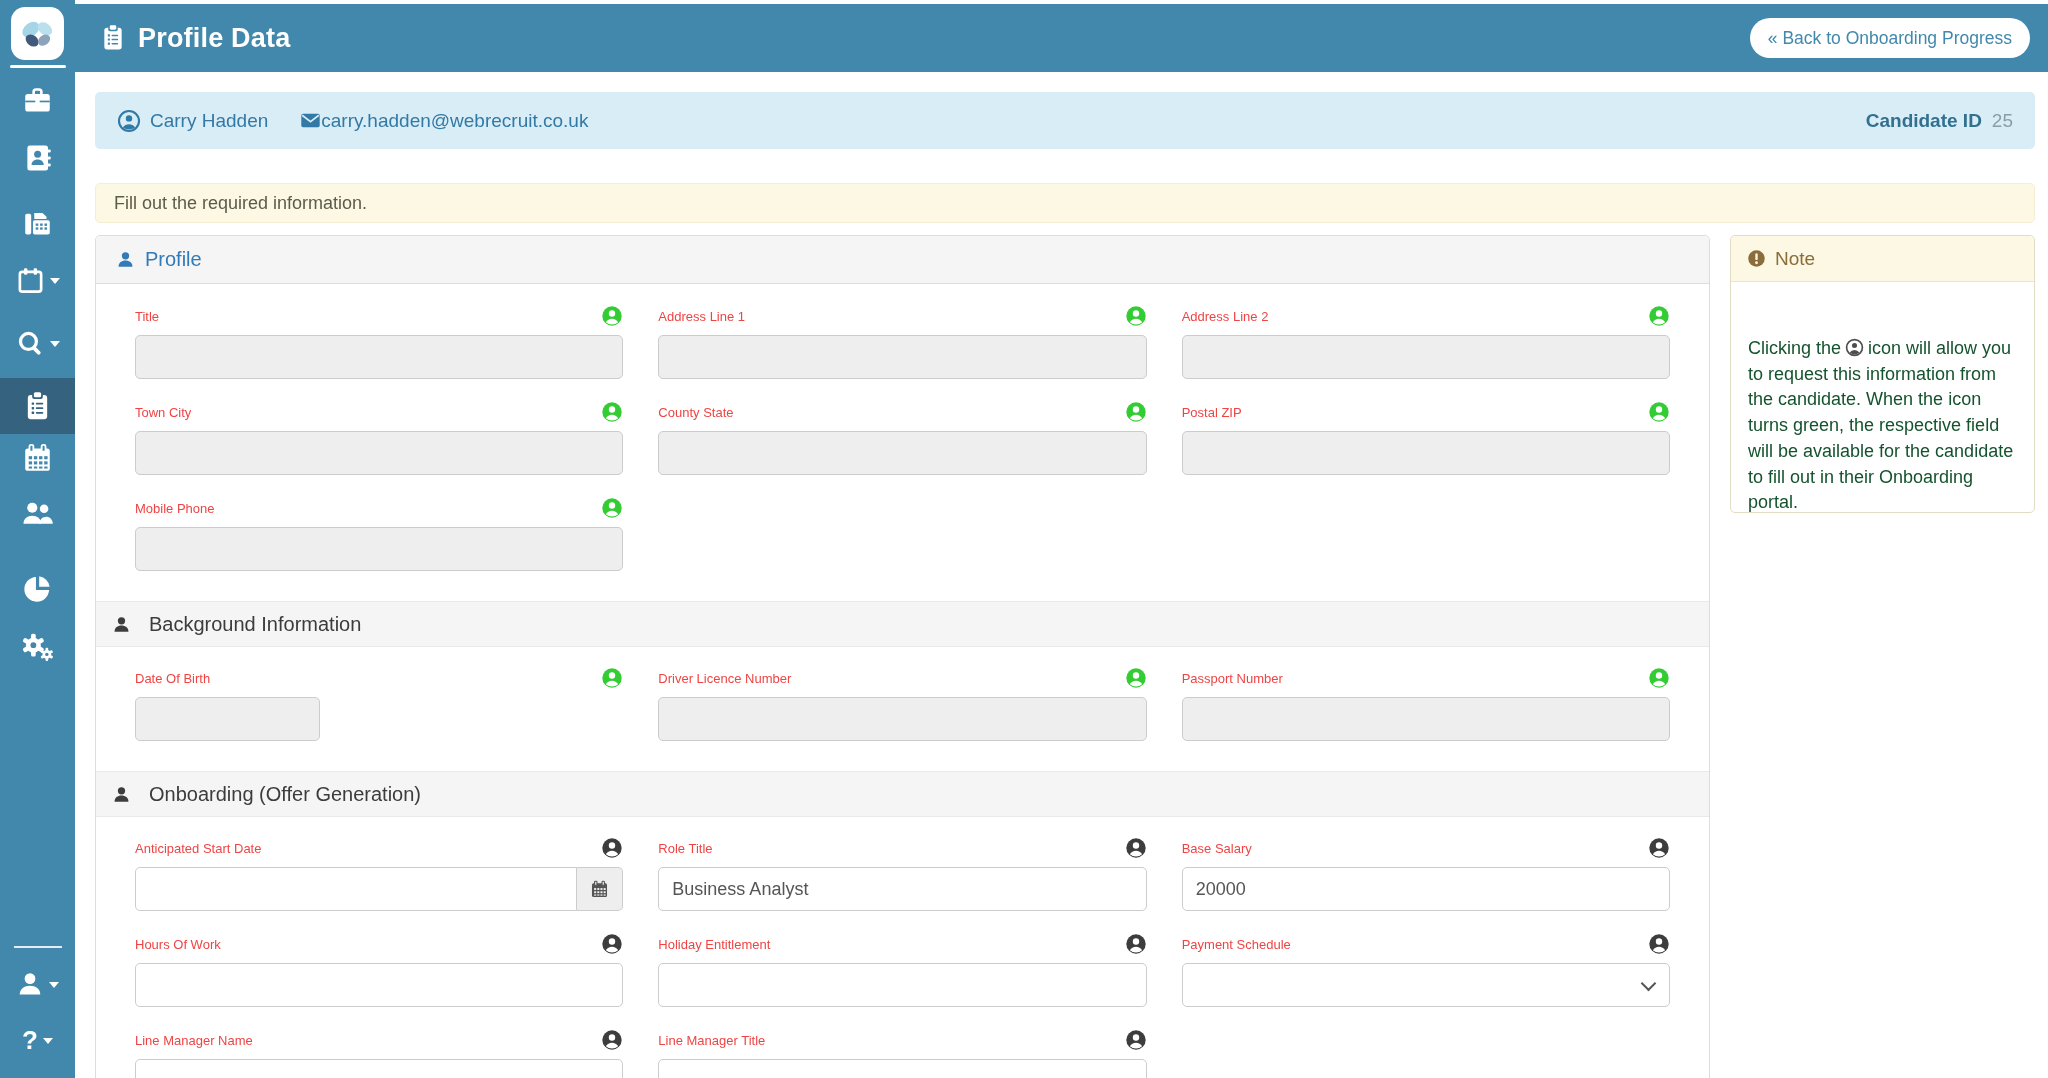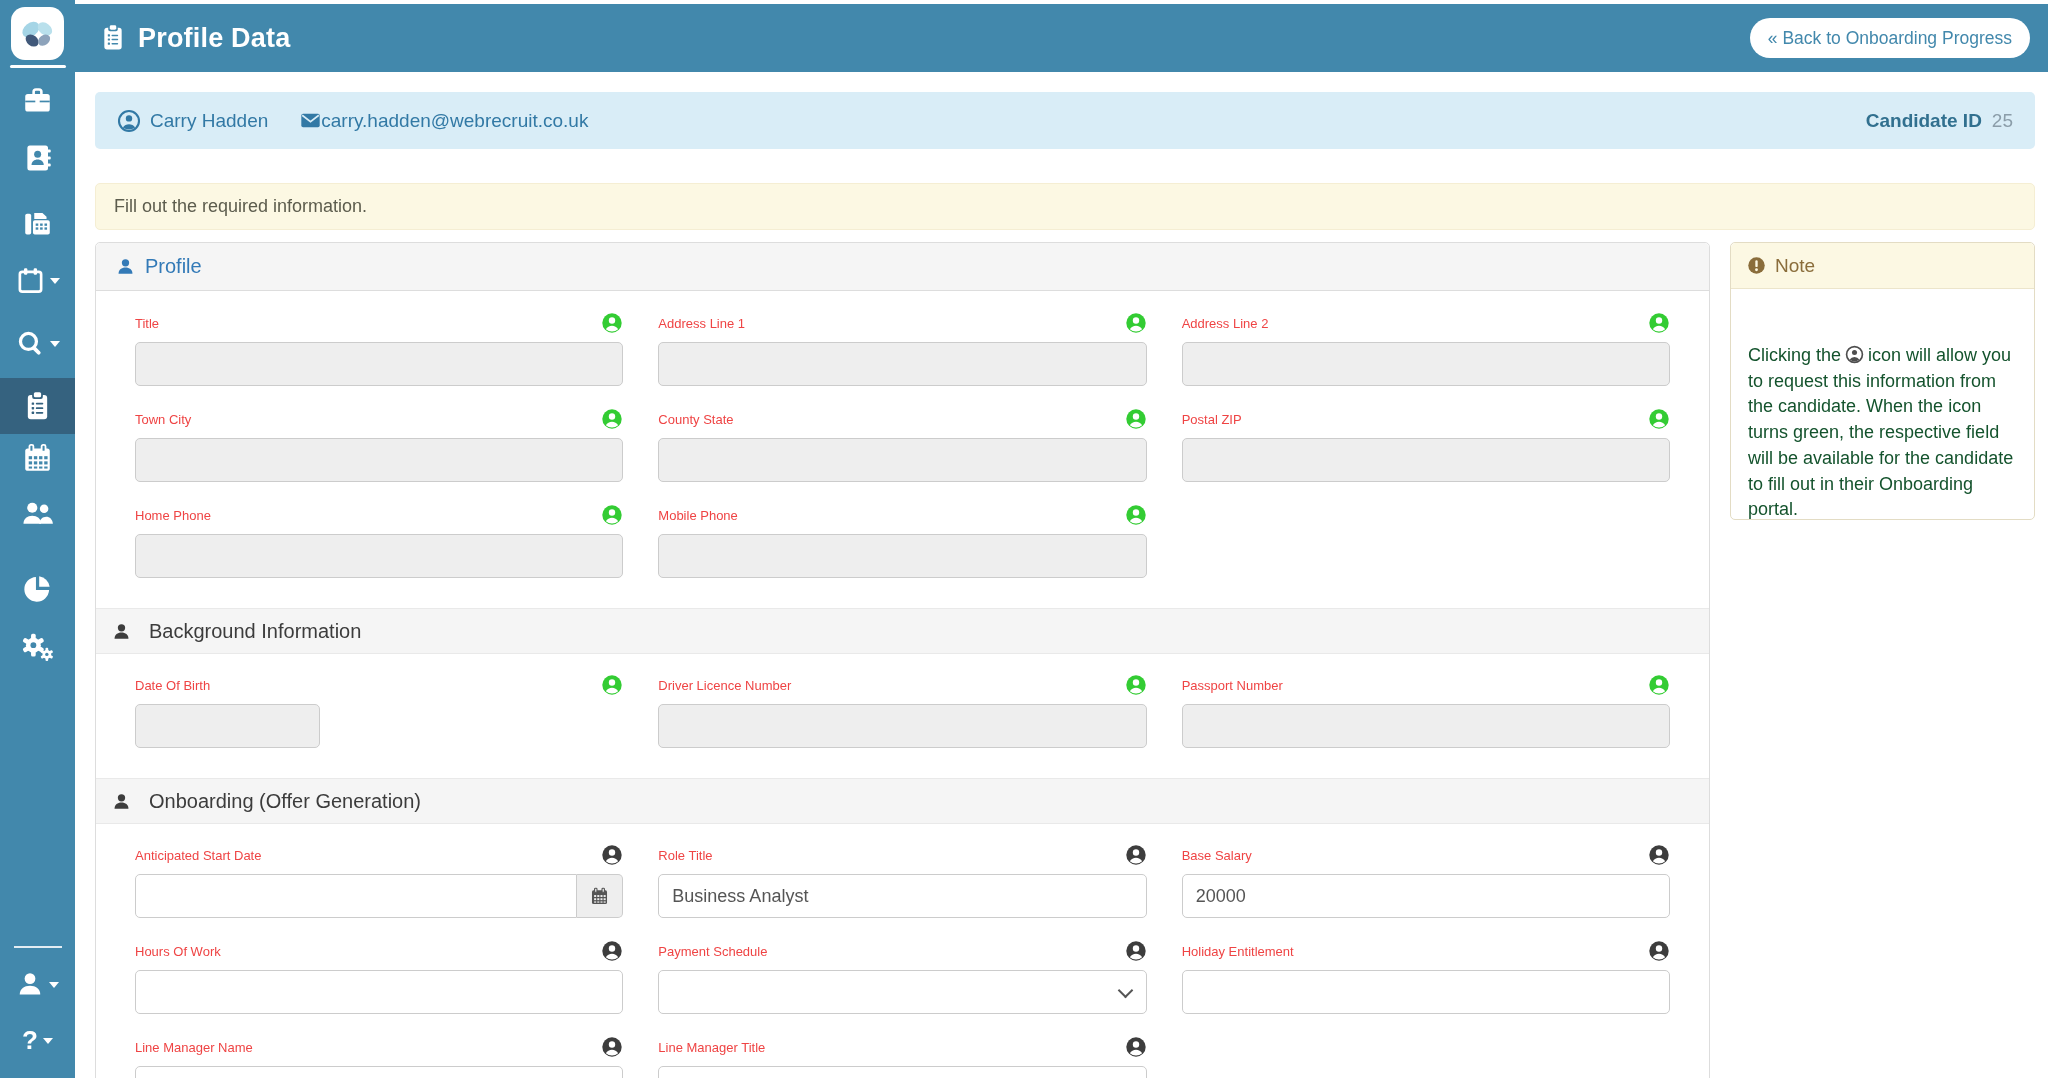--- a/index.html
+++ b/index.html
@@ -32,21 +32,21 @@
   .main { position:absolute; left:75px; top:68px; right:0; bottom:0; background:#fff; overflow:hidden; }
 
   .cand-bar { margin:24px 13px 0 20px; height:57px; background:#d9edf7; border-radius:5px;
               display:flex; align-items:center; padding:0 22px; color:#3279a5; font-size:19px; }
   .cand-left { display:flex; align-items:center; gap:9px; }
   .cand-email { display:flex; align-items:center; margin-left:32px; color:#3279a5; text-decoration:none; }
   .cand-right { margin-left:auto; display:flex; align-items:baseline; gap:10px; }
   .cand-id-label { font-weight:700; color:#31708f; }
   .cand-id-value { color:#8b9da9; }
 
-  .alert { margin:34px 13px 0 20px; height:47px; background:#fcf8e3; border:1px solid #f5eed3; border-radius:5px;
+  .alert { margin:34px 13px 0 20px; height:40px; background:#fcf8e3; border:1px solid #f5eed3; border-radius:5px;
            display:flex; align-items:center; padding:0 18px; font-size:18px; color:#5c5c4d; }
 
   .content-row { margin:12px 13px 0 20px; display:flex; align-items:flex-start; gap:20px; }
 
   
   .panel { width:1615px; background:#fff; border:1px solid #ddd; border-radius:5px 5px 0 0; }
   .panel-heading { height:48px; background:#f5f5f5; border-bottom:1px solid #ddd; border-radius:5px 5px 0 0;
                    display:flex; align-items:center; gap:10px; padding:0 20px; color:#337ab7; font-size:20px; }
   .panel-body { padding:21px 39px 0 39px; }
   .grid3 { display:grid; grid-template-columns:1fr 1fr 1fr; column-gap:35px; }
@@ -398,29 +398,20 @@
                     <use href="#i-user-circle"></use>
                   </svg>
                 </div>
               <input class="inp dis" disabled="" style="">
             </div>
           </div>
 
           <div class="grid3">
             <div class="field">
               <div class="frow">
-                  <span class="flabel">Home Phone</span>
-                <svg class="fic green" width="22" height="22" viewBox="0 0 24 24">
-                    <use href="#i-user-circle"></use>
-                  </svg>
-                </div>
-              <input class="inp dis" disabled="" style="">
-            </div>
-            <div class="field">
-              <div class="frow">
                   <span class="flabel">Mobile Phone</span>
                 <svg class="fic green" width="22" height="22" viewBox="0 0 24 24">
                     <use href="#i-user-circle"></use>
                   </svg>
                 </div>
               <input class="inp dis" disabled="" style="">
             </div>
             <div></div>
           </div>
 
@@ -510,37 +501,37 @@
               <div class="frow">
                   <span class="flabel">Hours Of Work</span>
                 <svg class="fic dark" width="22" height="22" viewBox="0 0 24 24">
                     <use href="#i-user-circle"></use>
                   </svg>
                 </div>
               <input class="inp" style="">
             </div>
             <div class="field">
               <div class="frow">
+                  <span class="flabel">Holiday Entitlement</span>
+                <svg class="fic dark" width="22" height="22" viewBox="0 0 24 24">
+                    <use href="#i-user-circle"></use>
+                  </svg>
+                </div>
+              <input class="inp" style="">
+            </div>
+            <div class="field">
+              <div class="frow">
                   <span class="flabel">Payment Schedule</span>
                 <svg class="fic dark" width="22" height="22" viewBox="0 0 24 24">
                     <use href="#i-user-circle"></use>
                   </svg>
                 </div>
               <div class="selwrap">
                 <select class="inp"><option value=""></option></select>
               </div>
-            </div>
-            <div class="field">
-              <div class="frow">
-                  <span class="flabel">Holiday Entitlement</span>
-                <svg class="fic dark" width="22" height="22" viewBox="0 0 24 24">
-                    <use href="#i-user-circle"></use>
-                  </svg>
-                </div>
-              <input class="inp" style="">
             </div>
           </div>
 
           <div class="grid3">
             <div class="field">
               <div class="frow">
                   <span class="flabel">Line Manager Name</span>
                 <svg class="fic dark" width="22" height="22" viewBox="0 0 24 24">
                     <use href="#i-user-circle"></use>
                   </svg>

